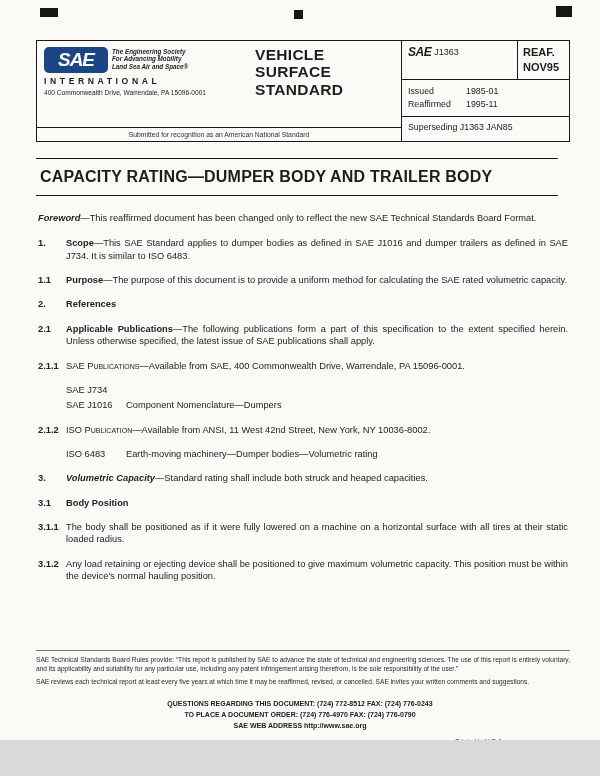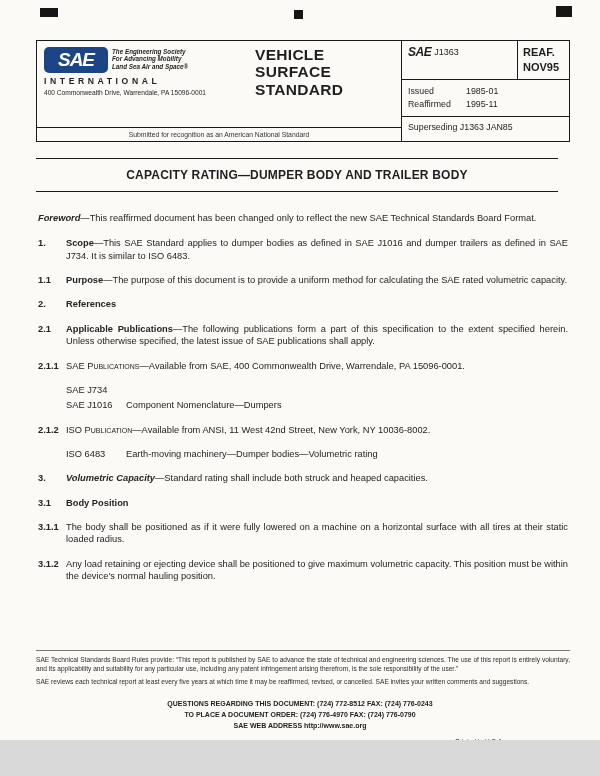--- a/index.html
+++ b/index.html
@@ -42,21 +42,21 @@
   .side-reaf { width:52px; border-left:1.3px solid #1a1a1a; padding:4px 5px;
                font-weight:bold; font-size:11px; line-height:1.35; }
   .side-dates { border-bottom:1.3px solid #1a1a1a; padding:5px 6px; line-height:1.5; }
   .date-row { display:flex; }
   .date-label { width:58px; flex-shrink:0; }
   .side-super { padding:5px 6px; flex:1; }
 
   
   .title-bar { position:absolute; left:36px; right:42px; top:158px;
                border-top:1.4px solid #1a1a1a; border-bottom:1.4px solid #1a1a1a;
-               text-align:center; font-weight:bold; font-size:12px;
+               text-align:left; font-weight:bold; font-size:16px;
                padding:9px 4px; letter-spacing:0.2px; }
 
   
   .doc-body { position:absolute; left:38px; right:32px; top:212px;
               font-size:9.3px; line-height:1.33; color:#242424; }
   .fw { margin:0 0 13px; padding-left:28px; text-indent:-28px; text-align:justify; }
   .para { display:flex; margin:0 0 12px; }
   .pnum { width:28px; flex-shrink:0; font-weight:bold; }
   .ptxt { flex:1; text-align:justify; }
   .lead { font-weight:bold; }

